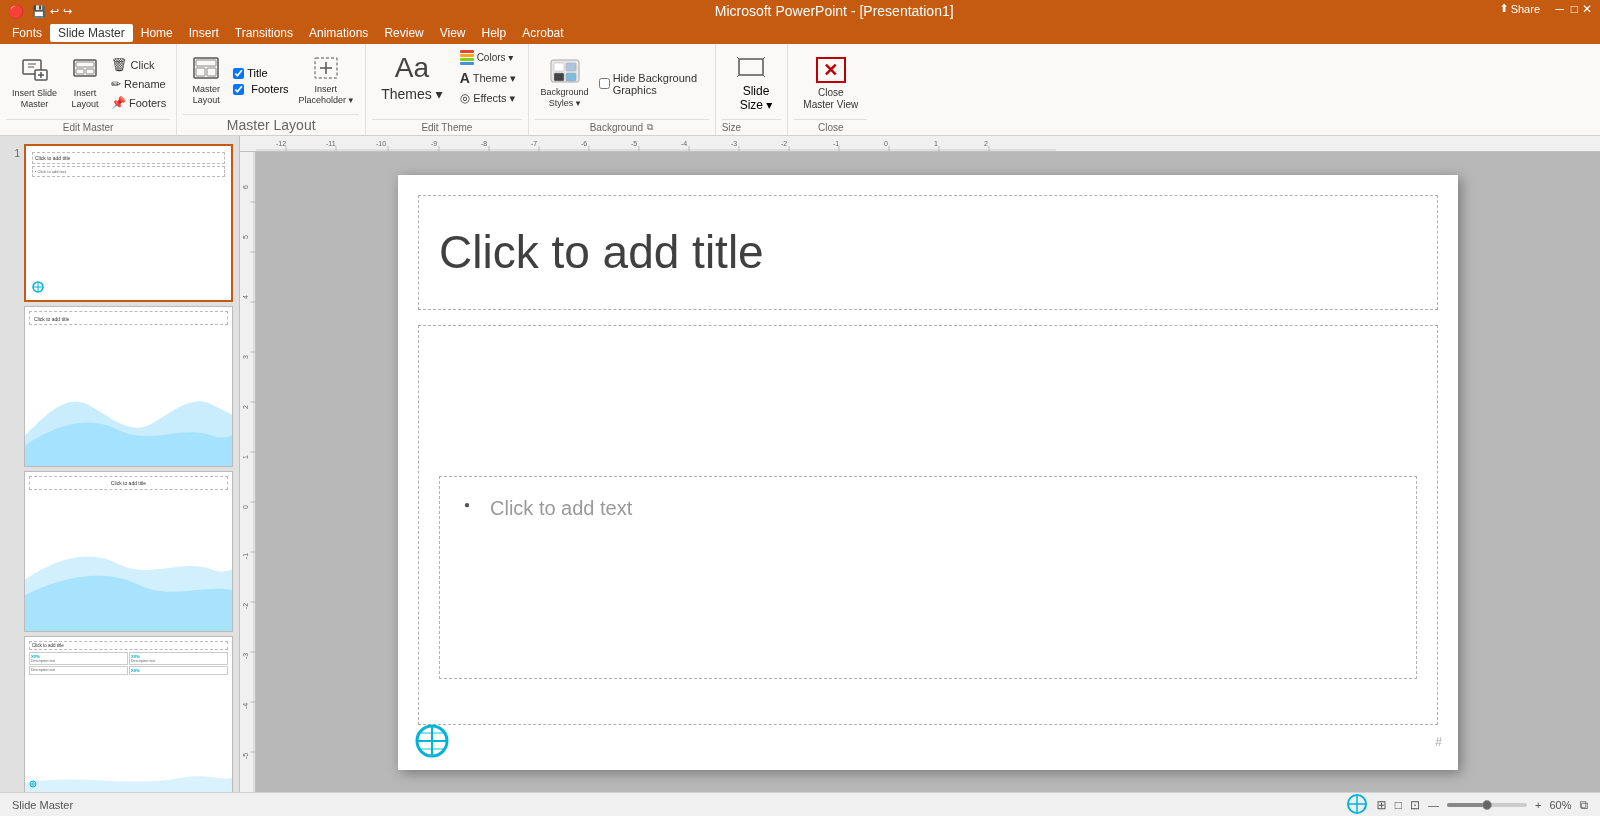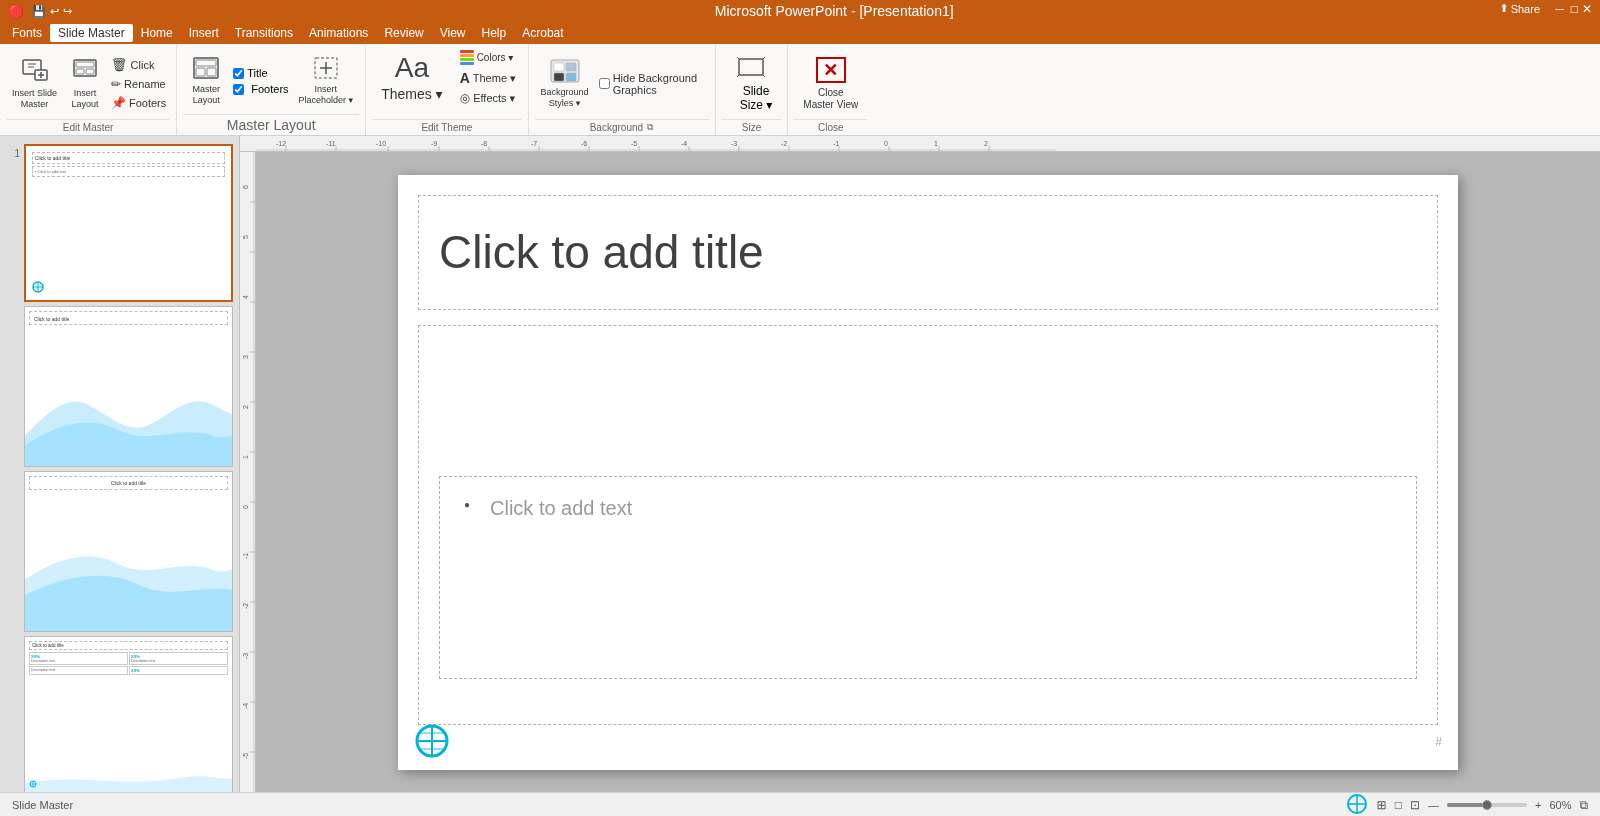--- a/index.html
+++ b/index.html
@@ -194,21 +194,21 @@
             <rect x="2" y="4" width="24" height="16" rx="1" fill="none" stroke="#555" stroke-width="1.5"></rect>
             <line x1="2" y1="4" x2="0" y2="2" stroke="#555" stroke-width="1"></line>
             <line x1="26" y1="4" x2="28" y2="2" stroke="#555" stroke-width="1"></line>
             <line x1="2" y1="20" x2="0" y2="22" stroke="#555" stroke-width="1"></line>
             <line x1="26" y1="20" x2="28" y2="22" stroke="#555" stroke-width="1"></line>
           </svg>
         </span>
         <span style="font-size:12px;line-height:1.2;text-align:center;margin-left:9px;">Slide<br>Size ▾</span>
       </div>
     </div>
-    <div style="font-size:10px;color:#666;text-align:center;padding-top:2px;border-top:1px solid #e0e0e0;">Size</div>
+    <div style="font-size:10px;color:#666;text-align:left;padding-top:2px;border-top:1px solid #e0e0e0;">Size</div>
   </div>
 
   <div style="display:flex;flex-direction:column;padding:4px 6px 2px;">
     <div style="display:flex;gap:2px;flex:1;align-items:center;">
       <div style="display:flex;flex-direction:column;align-items:center;justify-content:center;padding:4px 8px;cursor:pointer;border-radius:3px;border:1px solid transparent;height:58px;gap:4px;">
         <span style="width:30px;height:28px;border:2px solid #c00000;display:flex;align-items:center;justify-content:center;color:#c00000;font-size:18px;font-weight:bold;">✕</span>
         <span style="font-size:10px;line-height:1.2;text-align:center;color:#333;">Close<br>Master View</span>
       </div>
     </div>
     <div style="font-size:10px;color:#666;text-align:center;padding-top:2px;border-top:1px solid #e0e0e0;">Close</div>

